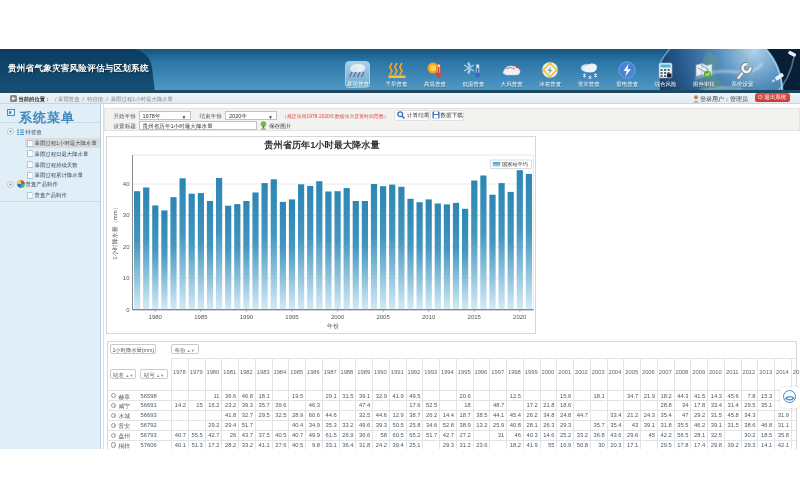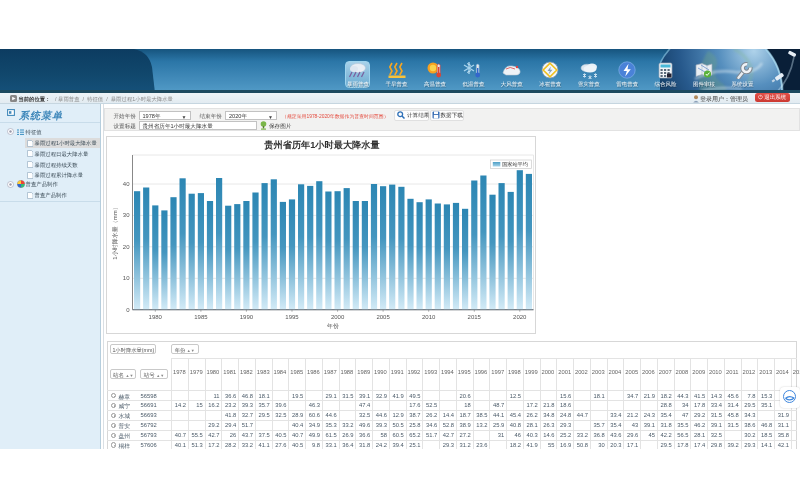--- a/index.html
+++ b/index.html
@@ -21,21 +21,21 @@
 
 #bc { position:absolute; left:0; top:44px; width:800px; height:11px; background:linear-gradient(180deg,#eef4f8,#e2ebf1); border-bottom:1px solid #c6d6e0; font-size:6px; color:#555; }
 #bc .lead { position:absolute; left:18.5px; top:2.6px; font-weight:bold; color:#333; font-size:5.3px; }
 #bc .crumbs { position:absolute; left:55px; top:2.6px; color:#888; font-size:5.4px; }
 #bc .user { position:absolute; left:700px; top:2.2px; color:#333; }
 #logout { position:absolute; left:755px; top:0px; width:34.5px; height:9px; background:linear-gradient(180deg,#e25048,#cc3a32); border-radius:2.5px; color:#fff; font-size:5.5px; text-align:center; line-height:9px; }
 
 
 #side { position:absolute; left:0; top:55px; width:101px; height:345px; background:#e0eef8; border-right:1px solid #b6cedd; }
 #side .shead { position:absolute; left:0; top:0; width:100px; height:19px; border-bottom:1px solid #c8dcea; }
-#side .shead .t { position:absolute; left:19px; top:4.5px; font-size:10px; font-weight:bold; color:#4189bb; letter-spacing:1px;font-style:italic; }
+#side .shead .t { position:absolute; left:19px; top:4.5px; font-size:13px; font-weight:bold; color:#4189bb; letter-spacing:1px; }
 #side .menubot { position:absolute; left:0; top:97px; width:100px; height:1px; background:#c8dcea; }
 .titem { position:absolute; font-size:5.4px; color:#3a4a55; white-space:nowrap; }
 
 
 #ctrl { position:absolute; left:104px; top:59px; width:696px; height:23px; background:#f2f2f1; border:1px solid #e2e2e2; }
 #ctrl .lab { position:absolute; font-size:5.6px; color:#555; top:3.6px; }
 #ctrl .box { position:absolute; top:1.5px; height:9.5px; background:#fff; border:1px solid #c2c2c2; font-size:5.6px; color:#333; padding:1.6px 0 0 3px; }
 #ctrl .arr { position:absolute; font-size:5px; color:#444; }
 #ctrl .red { position:absolute; left:177px; top:3.8px; font-size:4.9px; color:#e4493c; }
 #ctrl .btn { position:absolute; top:3.4px; font-size:5.6px; color:#333; }
@@ -106,20 +106,21 @@
     <svg class="swoosh" viewBox="0 0 160 44">
           <defs>
             <linearGradient id="swg" x1="0" y1="0" x2="0" y2="1">
               <stop offset="0%" stop-color="#0c3c61"></stop>
               <stop offset="60%" stop-color="#11486d"></stop>
               <stop offset="100%" stop-color="#15517a"></stop>
             </linearGradient>
           </defs>
           <path d="M0 0 L134 0 Q149 3 152 18 L155 44 L0 44 Z" fill="url(#swg)"></path>
         </svg>
+    <div class="title">贵州省气象灾害风险评估与区划系统</div>
     <div id="navicons">
           <div class="navsel" style="left:345.2px;top:12px;width:25px;height:26.5px"></div>
           <div class="navitem" style="left:340px">
             <div class="ic"><svg width="22" height="18" viewBox="0 0 22 18" style="margin-top:0px">
                 <g>
                   <ellipse cx="11" cy="7" rx="7.5" ry="4.5" fill="#e8eef5" stroke="#b8c4d4" stroke-width="0.5"></ellipse>
                   <ellipse cx="7" cy="8" rx="4" ry="3" fill="#dde6f0"></ellipse>
                   <line x1="5" y1="11" x2="2.5" y2="16" stroke="#7a5f9e" stroke-width="1.2"></line>
                   <line x1="9" y1="11" x2="6.5" y2="16" stroke="#7a5f9e" stroke-width="1.2"></line>
                   <line x1="13" y1="11" x2="10.5" y2="16" stroke="#7a5f9e" stroke-width="1.2"></line>

